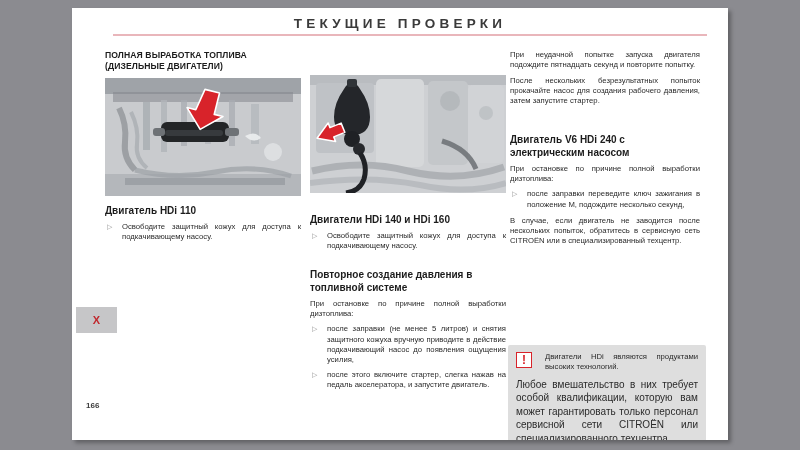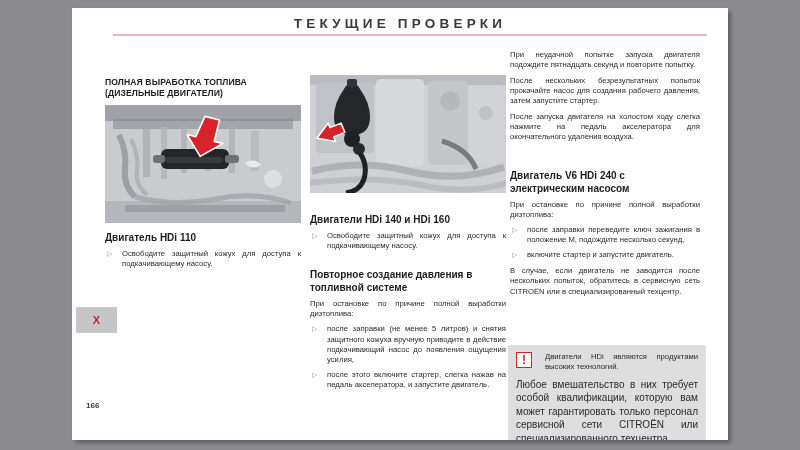--- a/index.html
+++ b/index.html
@@ -50,21 +50,21 @@
     width: 594px;
     height: 2px;
     background: #e9b6bb;
   }
 
   
   .col {
     position: absolute;
     top: 42px;
   }
-  #col-left   { left: 33px;  width: 196px; margin-top: 27px; }
+  #col-left   { left: 33px;  width: 196px; }
   #col-mid    { left: 238px; width: 196px; }
   #col-right  { left: 438px; width: 190px; }
 
   h2.sec-head {
     margin: 0 0 6px 0;
     font-size: 8.6px;
     font-weight: bold;
     color: #1c1c1c;
     line-height: 1.28;
     letter-spacing: 0.1px;
@@ -301,34 +301,29 @@
           <span class="bul">▷</span>
           <span>после этого включите стартер, слегка нажав на педаль акселератора, и запустите двигатель.</span>
         </li>
       </ul>
     </div>
 
     <div class="col" id="col-right">
 
       <p class="body">При неудачной попытке запуска двигателя подождите пятнадцать секунд и повторите попытку.</p>
       <p class="body">После нескольких безрезультатных попыток прокачайте насос для создания рабочего давления, затем запустите стартер.</p>
-      <p class="body">После запуска двигателя на холостом ходу слегка нажмите на педаль акселератора для окончательного удаления воздуха.</p>
 
       <h3 class="sub-head" style="margin-top:26px;">Двигатель V6 HDi 240 с электрическим насосом</h3>
 
       <p class="body">При остановке по причине полной выработки дизтоплива:</p>
 
       <ul class="bullets">
         <li>
           <span class="bul">▷</span>
           <span>после заправки переведите ключ зажигания в положение M, подождите несколько секунд,</span>
-        </li>
-        <li>
-          <span class="bul">▷</span>
-          <span>включите стартер и запустите двигатель.</span>
         </li>
       </ul>
 
       <p class="body">В случае, если двигатель не заводится после нескольких попыток, обратитесь в сервисную сеть CITROËN или в специализированный техцентр.</p>
     </div>
 
     <div class="warn-box">
       <p class="warn-first">
         <span class="warn-icon">!</span>
         <span>Двигатели HDi являются продуктами высоких технологий.</span>

